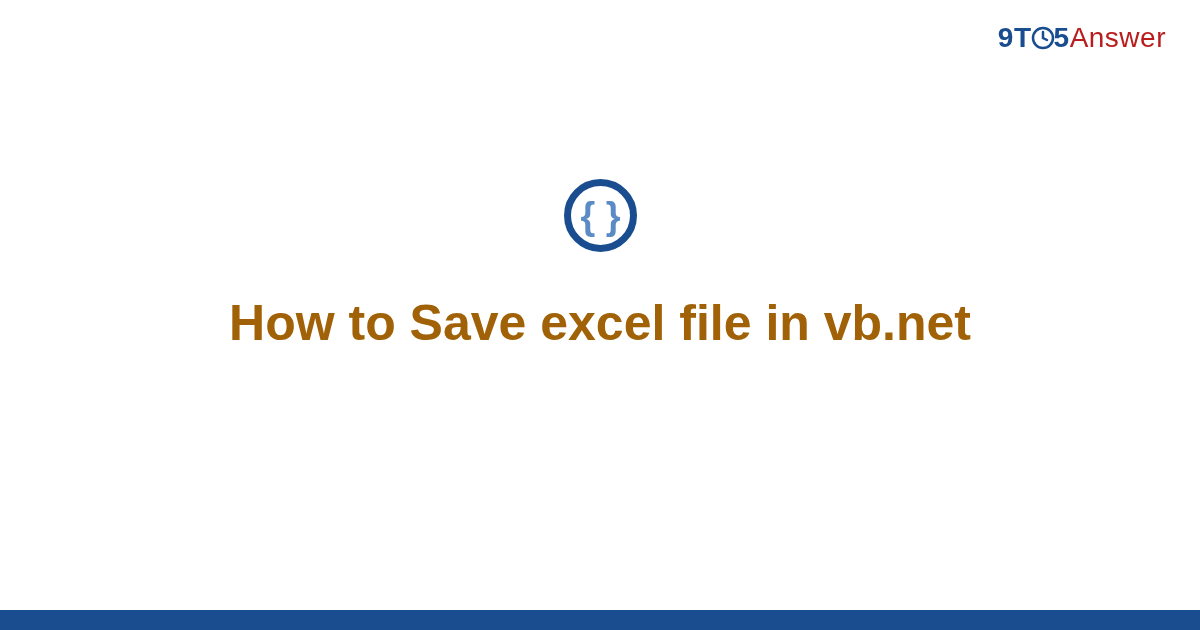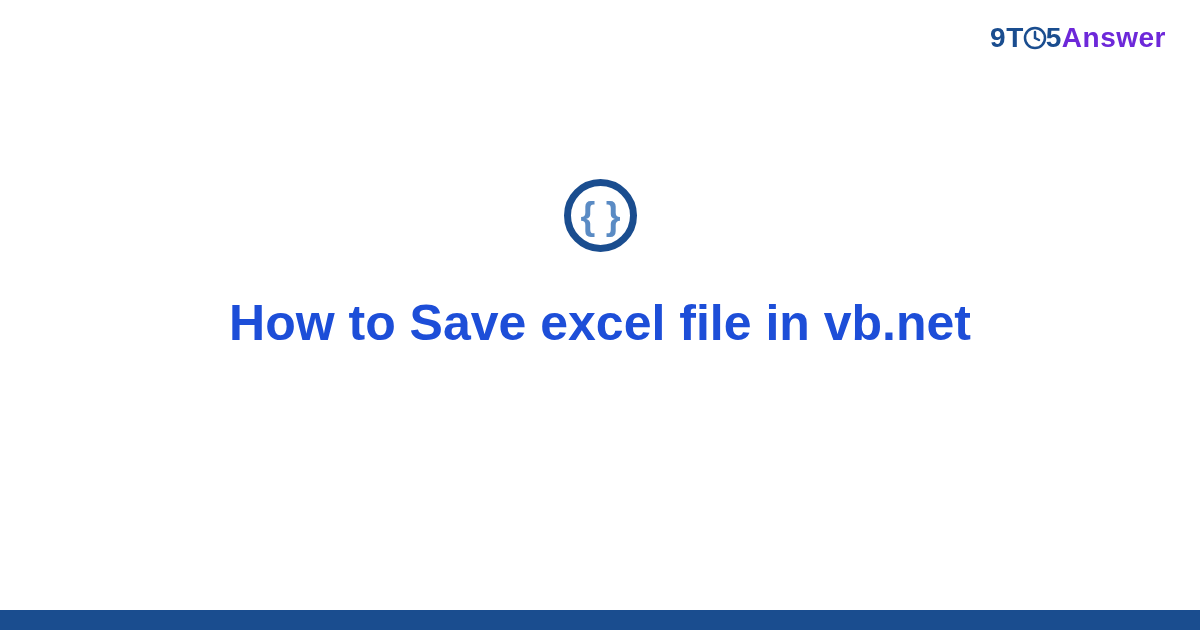--- a/index.html
+++ b/index.html
@@ -32,22 +32,22 @@
     }
     .brand .clock {
       display: inline-flex;
       vertical-align: -3px;
       margin: 0 -1px;
     }
     .brand .five {
       color: #1a4d8f;
     }
     .brand .answer {
-      color: #6d28d9;
-      font-weight: 700;
+      color: #b91c1c;
+      font-weight: 400;
     }
     .content {
       position: absolute;
       top: 0;
       left: 0;
       right: 0;
       bottom: 20px;
       display: flex;
       flex-direction: column;
       align-items: center;
@@ -55,21 +55,21 @@
       gap: 40px;
     }
     .logo-icon {
       width: 75px;
       height: 75px;
       margin-top: -80px;
     }
     .title {
       font-size: 50px;
       font-weight: 700;
-      color: #1d4ed8;
+      color: #a16207;
       text-align: center;
       line-height: 1.2;
       padding: 0 40px;
     }
     .footer-bar {
       position: absolute;
       bottom: 0;
       left: 0;
       right: 0;
       height: 20px;

